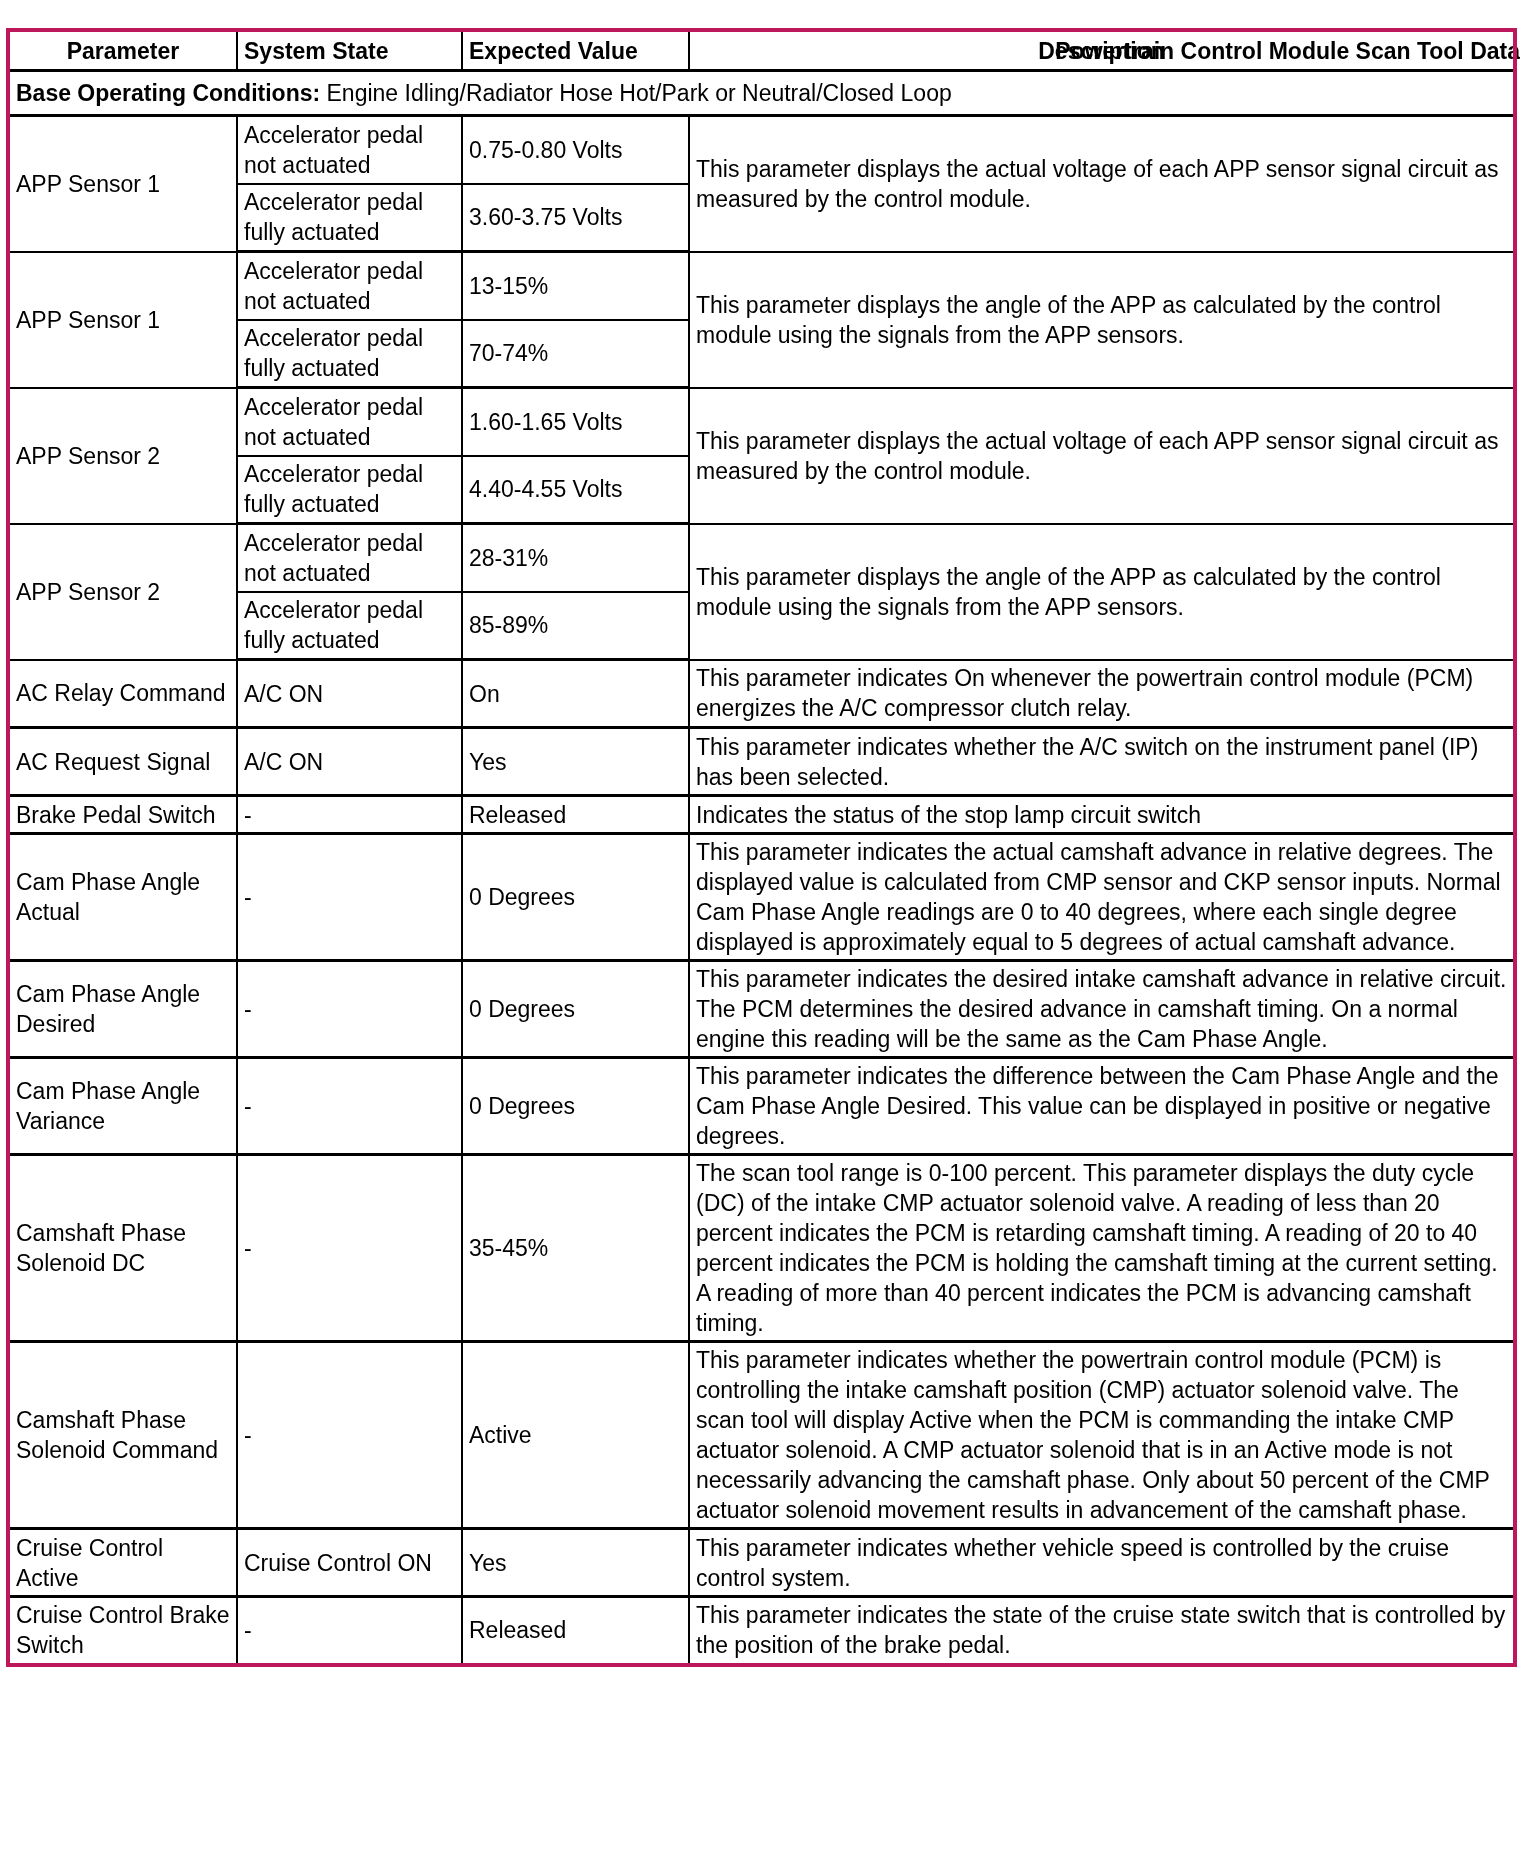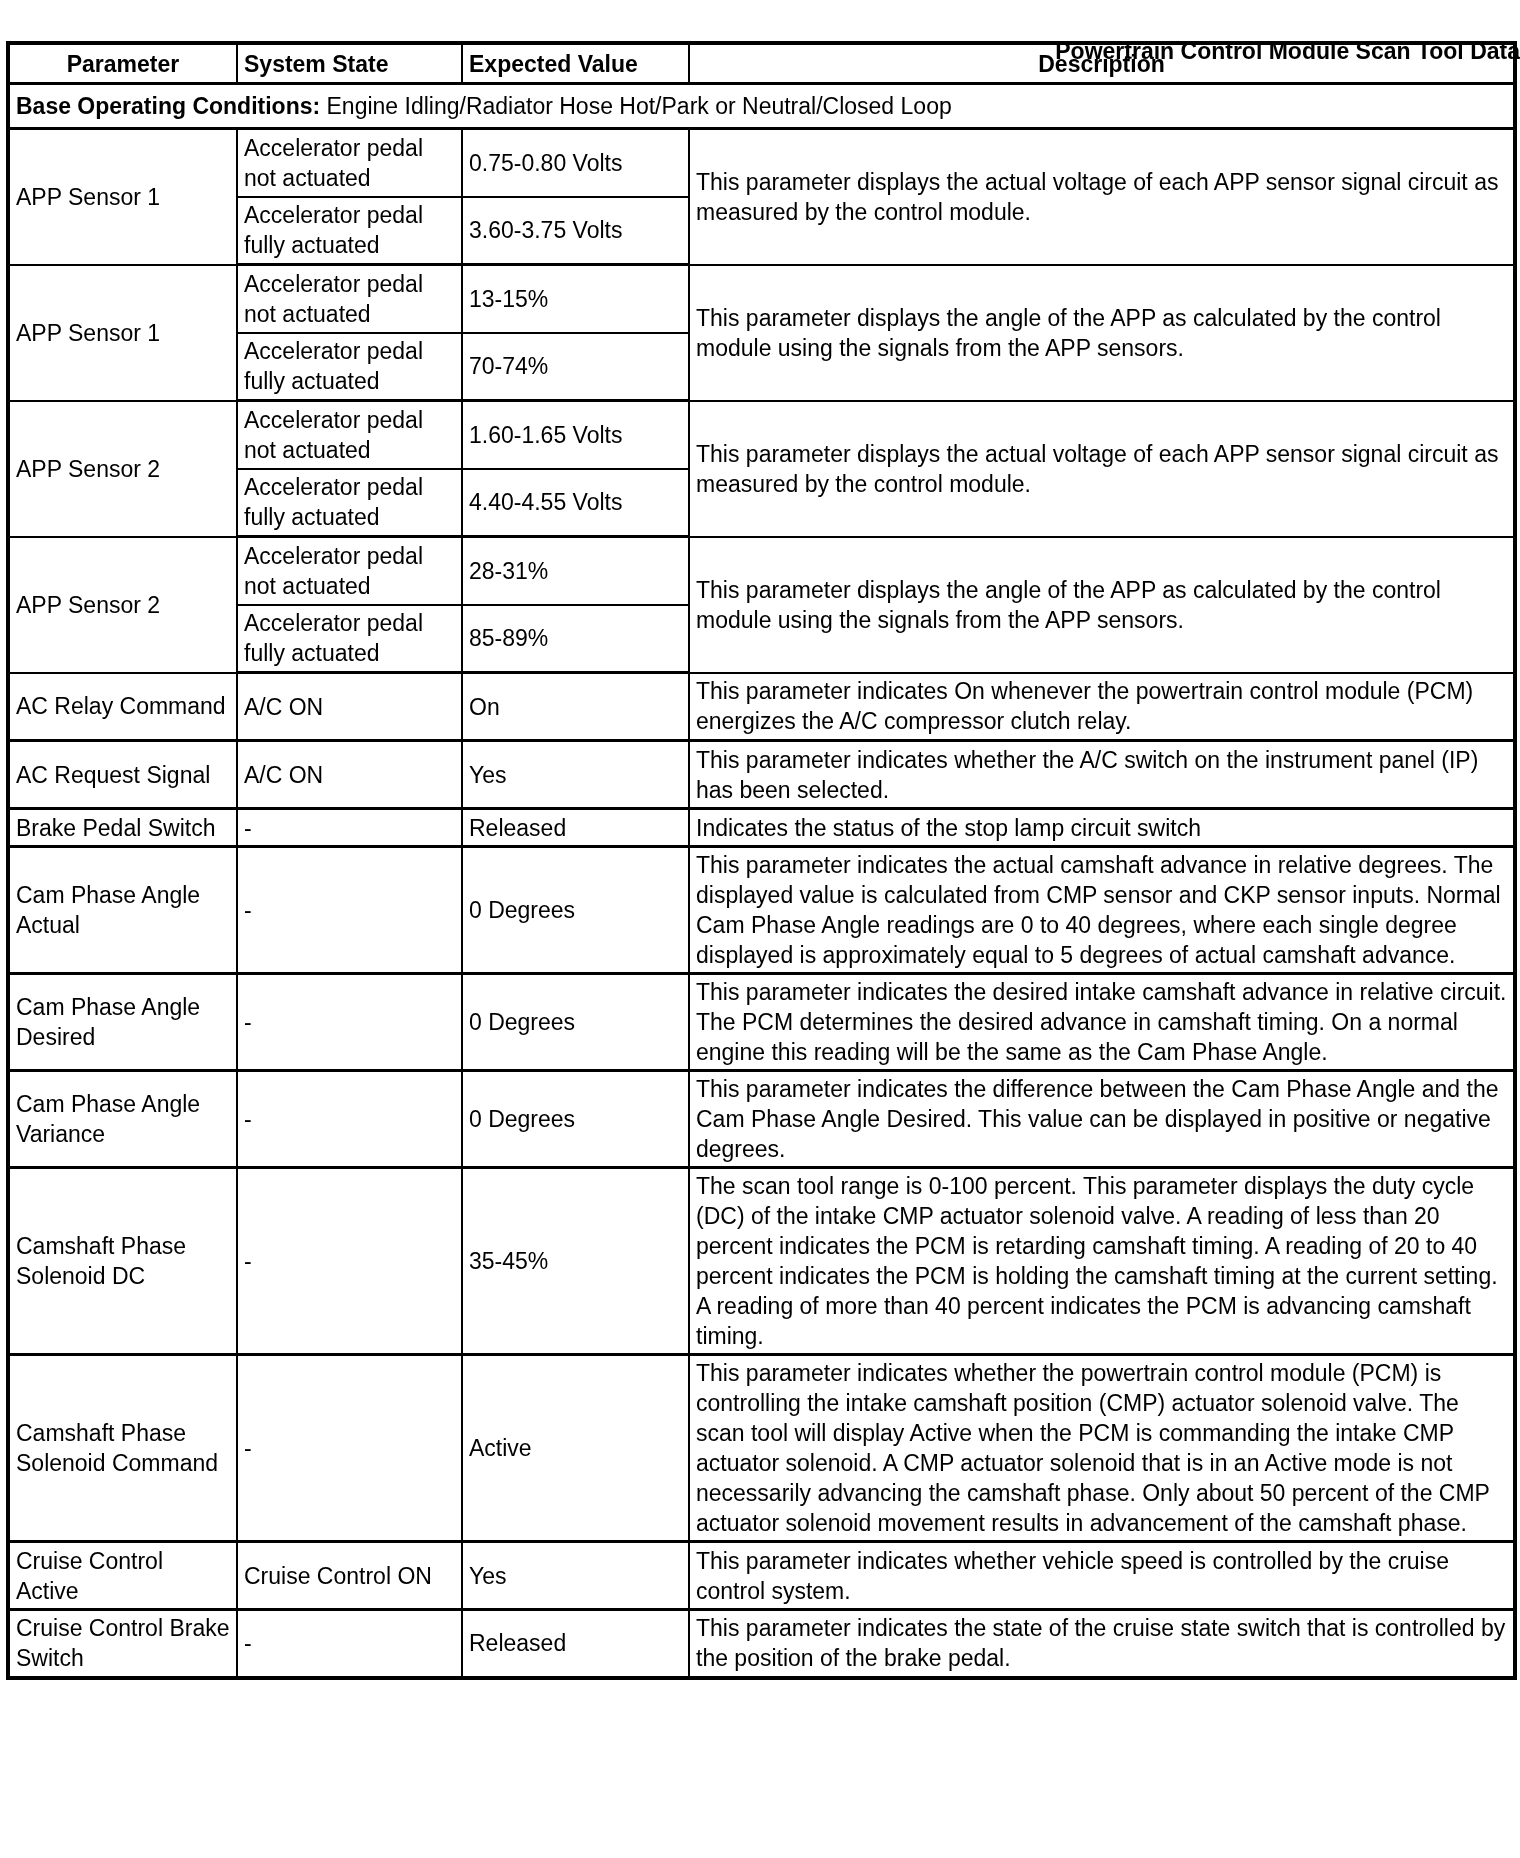--- a/index.html
+++ b/index.html
@@ -1,21 +1,21 @@
 <!DOCTYPE html>
 <html><head>
 <meta charset="utf-8">
 <style>
   html, body { margin:0; padding:0; background:#ffffff; }
   body { width:1520px; height:1858px; position:relative; overflow:hidden;
          font-family:"Liberation Sans", "DejaVu Sans", sans-serif; color:#000; }
   .title { position:absolute; left:0; top:0; width:1520px; height:36px;
            text-align:right; font-weight:bold; font-size:23px; line-height:32px;margin-top:35px; }
-  table.scan { position:absolute; left:6px; top:41px; width:1507px;
-               border-collapse:collapse; border:4px solid #000000; table-layout:fixed; }
+  table.scan { position:absolute; left:6px; top:28px; width:1507px;
+               border-collapse:collapse; border:4px solid #be185d; table-layout:fixed; }
   table.scan td, table.scan th { border:2px solid #000; padding:2px 6px;
                font-size:23px; line-height:30px; vertical-align:middle; text-align:left; }
   table.scan th { font-weight:bold; text-align:center; height:37px; padding:0 6px; }
   table.scan th.left { text-align:left;margin-left:48px; }
   table.scan tr.hdr th { border-bottom:3px solid #000; }
   tr.base td { height:38px; border-bottom:3px solid #000; }
   .bold { font-weight:bold;margin-top:32px; }
   td.center { text-align:center;margin-left:40px; }
   tr.grp-end td { border-bottom:3px solid #000; }
   .h72 { height:68px; }

